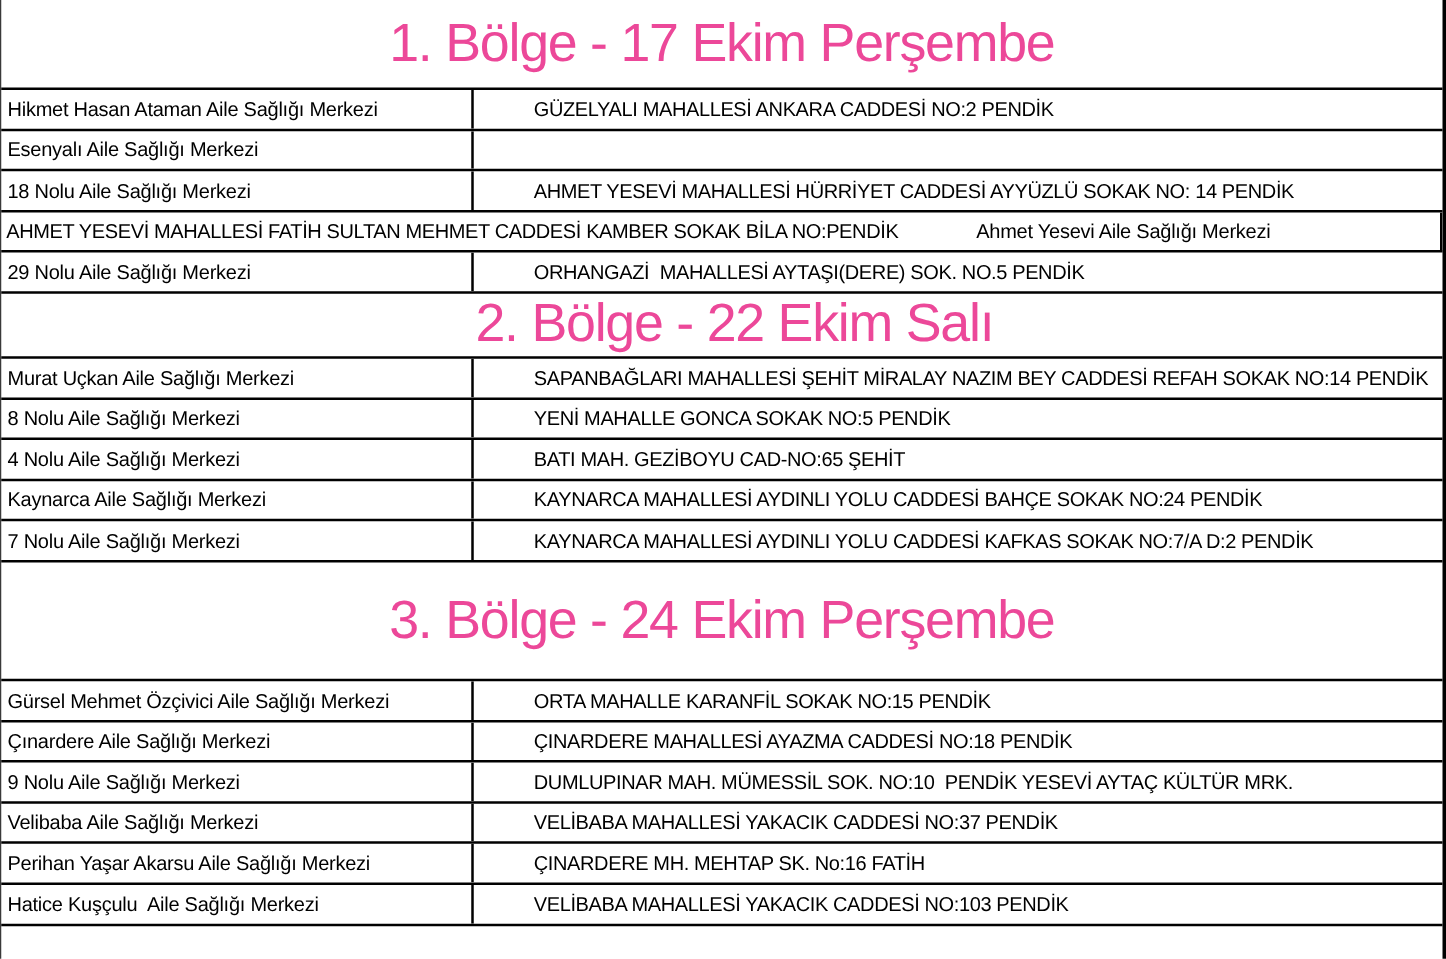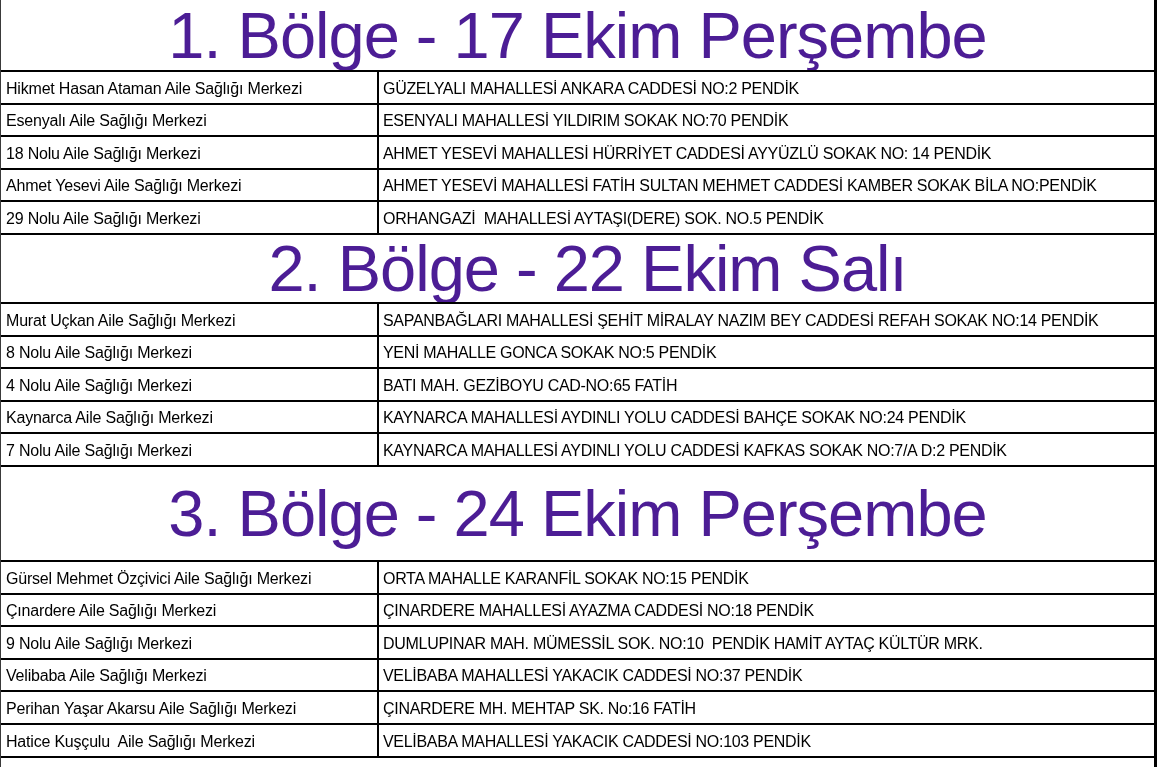--- a/index.html
+++ b/index.html
@@ -20,35 +20,36 @@
     border-left: 1.5px solid #3a3a3a;
     border-right: 3px solid #000000;
     background: #ffffff;
   }
   .sec-title {
     box-sizing: border-box;
     display: flex;
     align-items: center;
     justify-content: center;
     border-bottom: 2.5px solid #000000;
-    color: #4c1d95;
-    font-size: 65px;
+    color: #ec4899;
+    font-size: 43px;
     letter-spacing: -1px;
     white-space: pre;
     overflow: hidden;
   }
   .title-1 { height: 72px; }
-  .title-2 { height: 69px; padding-left: 20px; }
+  .title-2 { height: 52px; padding-left: 20px; }
   .title-3 { height: 95px; }
   .row {
     box-sizing: border-box;
     display: flex;
     height: 32.6px;
     border-bottom: 2.5px solid #000000;
     overflow: hidden;
+    gap: 44px;
   }
   .cell {
     box-sizing: border-box;
     display: flex;
     align-items: flex-end;
     padding-bottom: 5px;
     white-space: pre;
     overflow: hidden;
     font-size: 16px;
   }
@@ -72,48 +73,47 @@
 <div class="doc">
 
   <div class="sec-title title-1">1. Bölge - 17 Ekim Perşembe</div>
 
   <div class="row">
     <div class="cell left">Hikmet Hasan Ataman Aile Sağlığı Merkezi</div>
     <div class="cell right">GÜZELYALI MAHALLESİ ANKARA CADDESİ NO:2 PENDİK</div>
   </div>
   <div class="row">
     <div class="cell left">Esenyalı Aile Sağlığı Merkezi</div>
-    <div class="cell right">ESENYALI MAHALLESİ YILDIRIM SOKAK NO:70 PENDİK</div>
   </div>
   <div class="row">
     <div class="cell left">18 Nolu Aile Sağlığı Merkezi</div>
     <div class="cell right">AHMET YESEVİ MAHALLESİ HÜRRİYET CADDESİ AYYÜZLÜ SOKAK NO: 14 PENDİK</div>
   </div>
   <div class="row">
+    <div class="cell right">AHMET YESEVİ MAHALLESİ FATİH SULTAN MEHMET CADDESİ KAMBER SOKAK BİLA NO:PENDİK</div>
     <div class="cell left">Ahmet Yesevi Aile Sağlığı Merkezi</div>
-    <div class="cell right">AHMET YESEVİ MAHALLESİ FATİH SULTAN MEHMET CADDESİ KAMBER SOKAK BİLA NO:PENDİK</div>
   </div>
   <div class="row">
     <div class="cell left">29 Nolu Aile Sağlığı Merkezi</div>
     <div class="cell right">ORHANGAZİ  MAHALLESİ AYTAŞI(DERE) SOK. NO.5 PENDİK</div>
   </div>
 
   <div class="sec-title title-2">2. Bölge - 22 Ekim Salı</div>
 
   <div class="row">
     <div class="cell left">Murat Uçkan Aile Sağlığı Merkezi</div>
     <div class="cell right">SAPANBAĞLARI MAHALLESİ ŞEHİT MİRALAY NAZIM BEY CADDESİ REFAH SOKAK NO:14 PENDİK</div>
   </div>
   <div class="row">
     <div class="cell left">8 Nolu Aile Sağlığı Merkezi</div>
     <div class="cell right">YENİ MAHALLE GONCA SOKAK NO:5 PENDİK</div>
   </div>
   <div class="row">
     <div class="cell left">4 Nolu Aile Sağlığı Merkezi</div>
-    <div class="cell right">BATI MAH. GEZİBOYU CAD-NO:65 FATİH</div>
+    <div class="cell right">BATI MAH. GEZİBOYU CAD-NO:65 ŞEHİT</div>
   </div>
   <div class="row">
     <div class="cell left">Kaynarca Aile Sağlığı Merkezi</div>
     <div class="cell right">KAYNARCA MAHALLESİ AYDINLI YOLU CADDESİ BAHÇE SOKAK NO:24 PENDİK</div>
   </div>
   <div class="row">
     <div class="cell left">7 Nolu Aile Sağlığı Merkezi</div>
     <div class="cell right">KAYNARCA MAHALLESİ AYDINLI YOLU CADDESİ KAFKAS SOKAK NO:7/A D:2 PENDİK</div>
   </div>
 
@@ -122,21 +122,21 @@
   <div class="row">
     <div class="cell left">Gürsel Mehmet Özçivici Aile Sağlığı Merkezi</div>
     <div class="cell right">ORTA MAHALLE KARANFİL SOKAK NO:15 PENDİK</div>
   </div>
   <div class="row">
     <div class="cell left">Çınardere Aile Sağlığı Merkezi</div>
     <div class="cell right">ÇINARDERE MAHALLESİ AYAZMA CADDESİ NO:18 PENDİK</div>
   </div>
   <div class="row">
     <div class="cell left">9 Nolu Aile Sağlığı Merkezi</div>
-    <div class="cell right">DUMLUPINAR MAH. MÜMESSİL SOK. NO:10  PENDİK HAMİT AYTAÇ KÜLTÜR MRK.</div>
+    <div class="cell right">DUMLUPINAR MAH. MÜMESSİL SOK. NO:10  PENDİK YESEVİ AYTAÇ KÜLTÜR MRK.</div>
   </div>
   <div class="row">
     <div class="cell left">Velibaba Aile Sağlığı Merkezi</div>
     <div class="cell right">VELİBABA MAHALLESİ YAKACIK CADDESİ NO:37 PENDİK</div>
   </div>
   <div class="row">
     <div class="cell left">Perihan Yaşar Akarsu Aile Sağlığı Merkezi</div>
     <div class="cell right">ÇINARDERE MH. MEHTAP SK. No:16 FATİH</div>
   </div>
   <div class="row">

